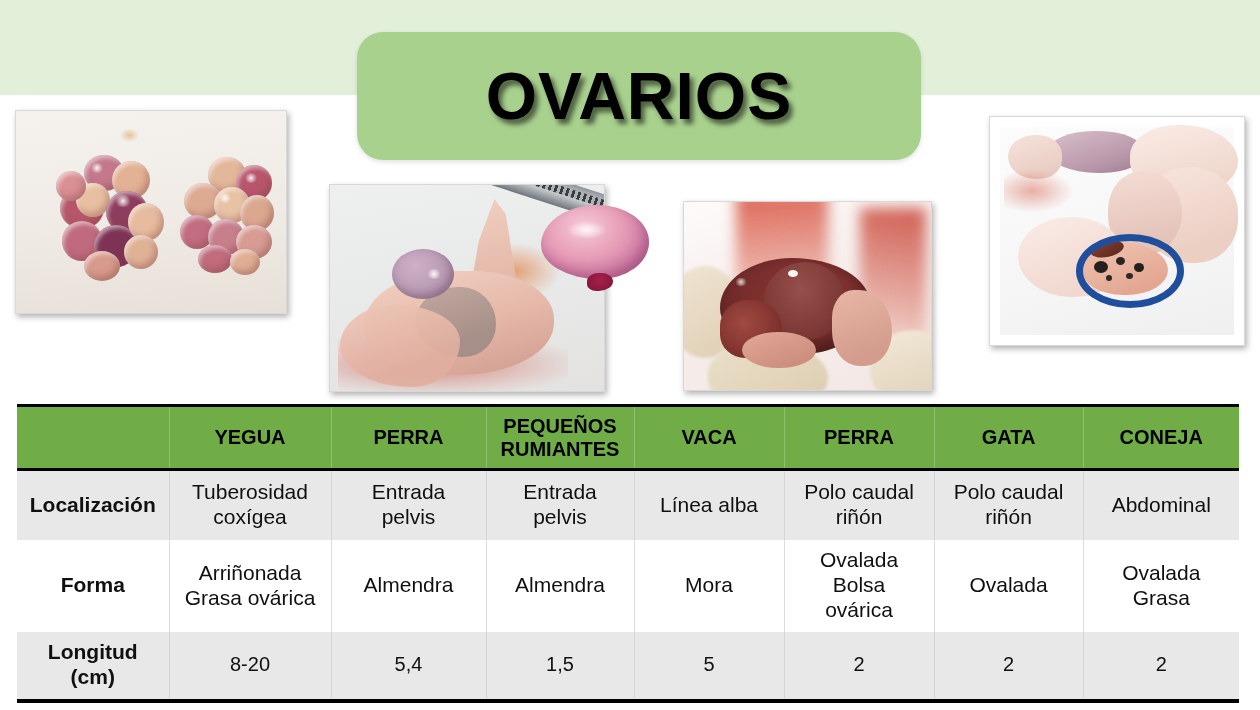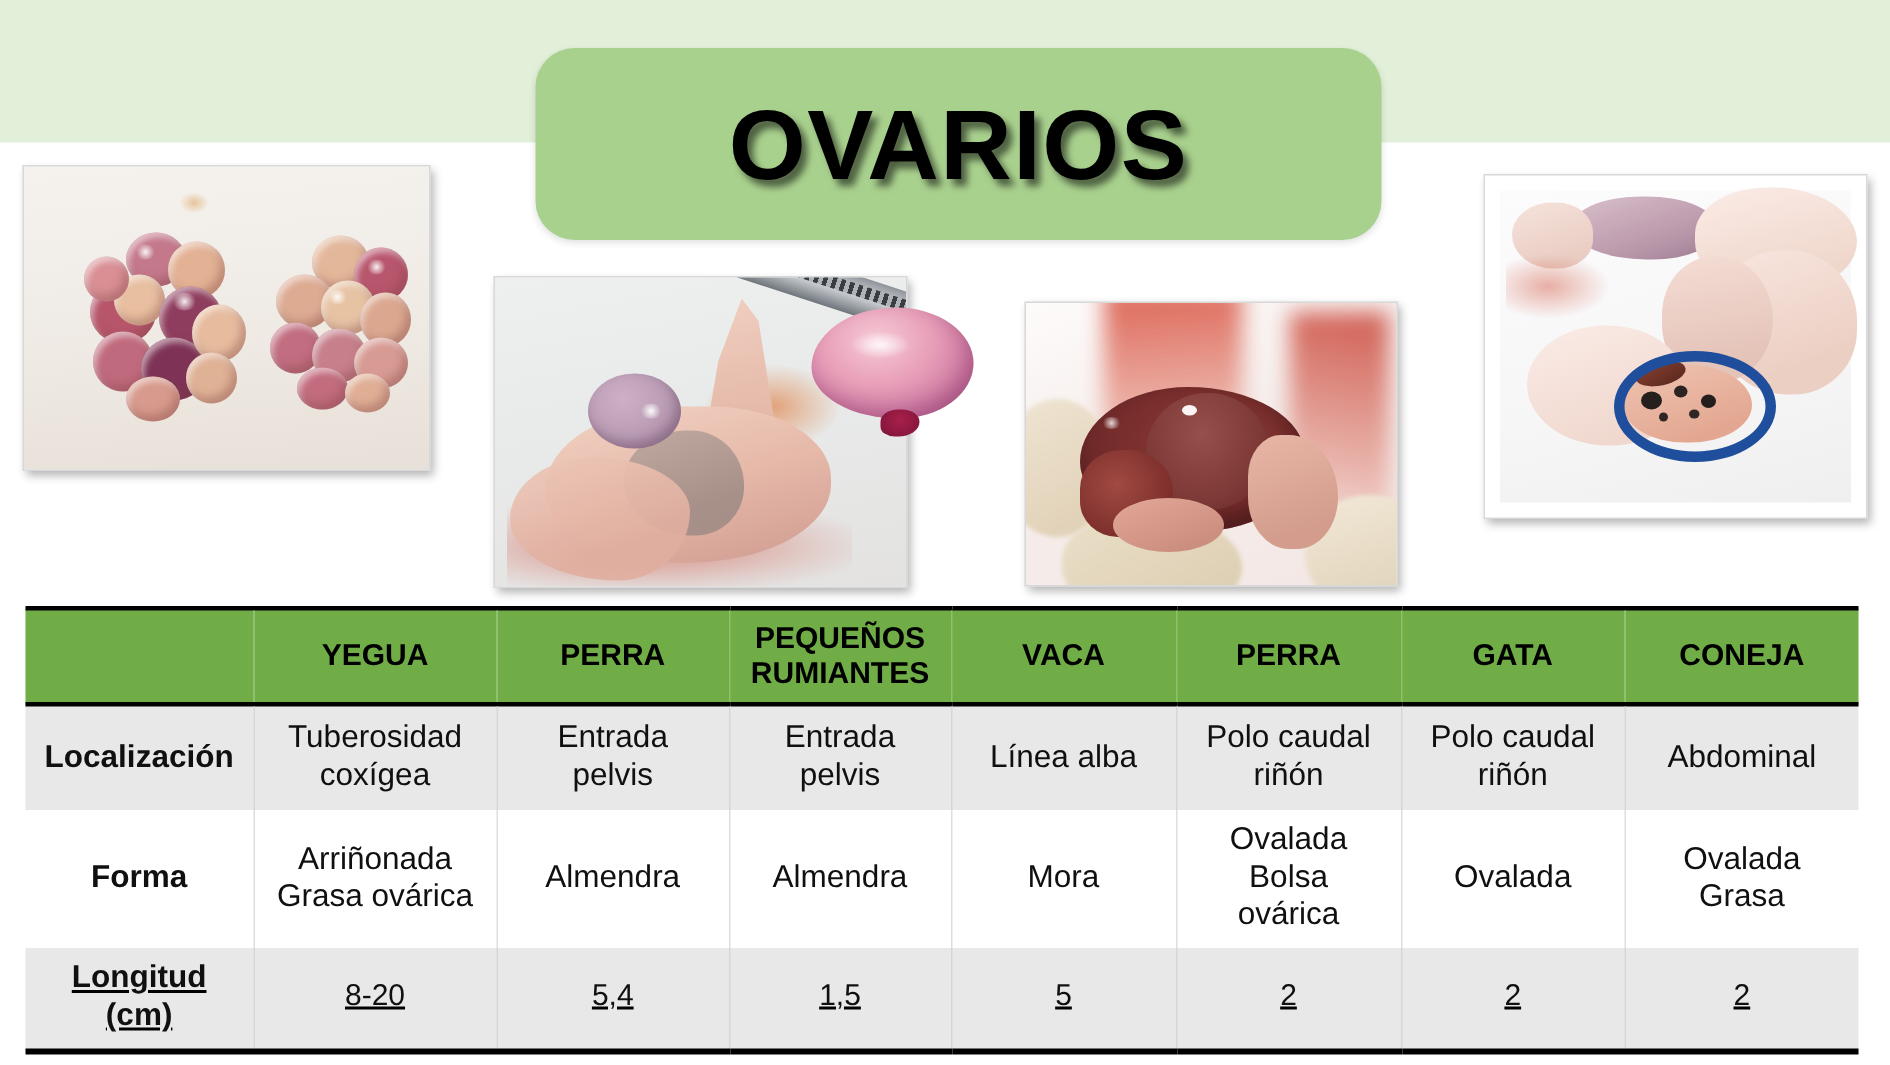--- a/index.html
+++ b/index.html
@@ -153,21 +153,21 @@
     font-weight: bold;
     font-size: 21px;
     border-left: none;
   }
   .cmp-table tbody tr.shaded td { background: #e8e8e8; }
   .cmp-table tbody tr.plain  td { background: #ffffff; }
   .cmp-table tbody tr.shaded td { border-left-color: #d6d6d6; }
 
   .cmp-table tbody tr.r-localizacion { height: 70px; }
   .cmp-table tbody tr.r-forma        { height: 92px; }
-  .cmp-table tbody tr.r-longitud     { height: 69px; text-decoration: underline; }
+  .cmp-table tbody tr.r-longitud     { height: 69px; }
   .cmp-table tbody tr.r-longitud td  { border-bottom: 4px solid #000000; font-size: 20px; }
   .cmp-table tbody tr.r-longitud td.rowhead { font-size: 21px; }
 
   .cell-lines span { display: block; }
 </style>
 </head>
 <body>
 
 <div id="slide">
 

